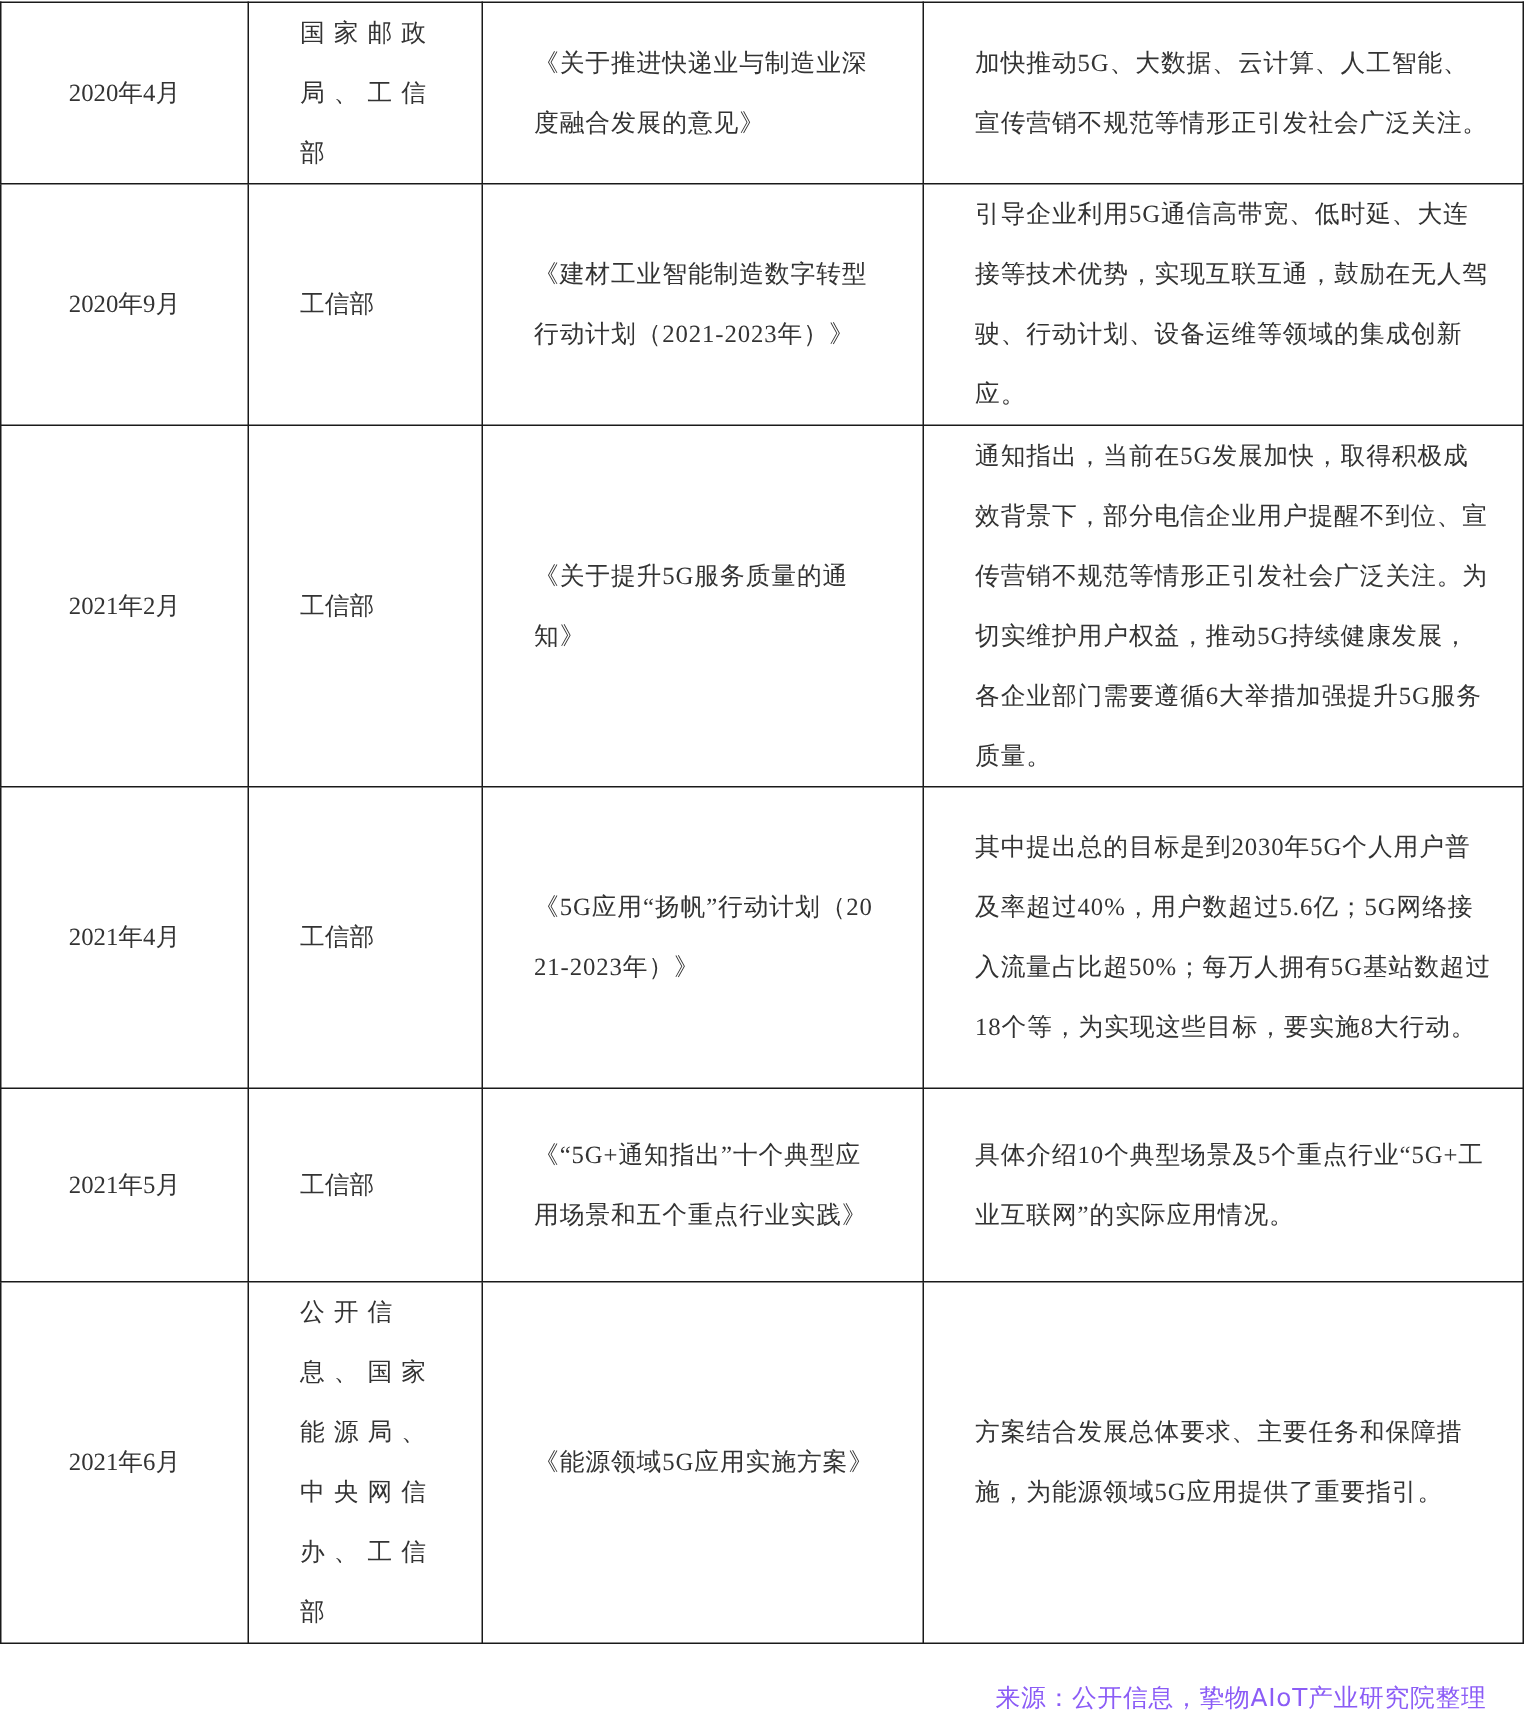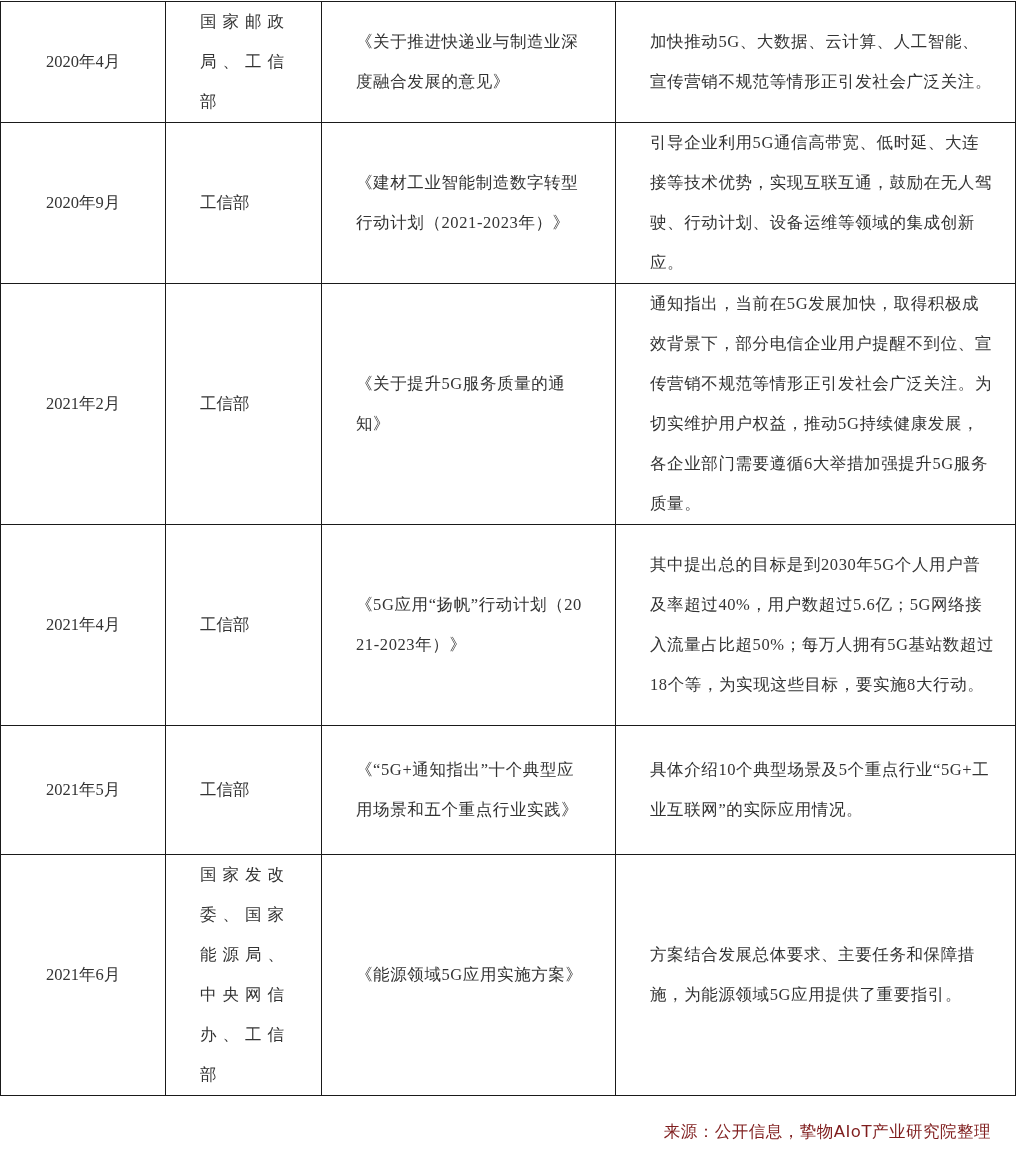--- a/index.html
+++ b/index.html
@@ -57,21 +57,21 @@
     td.cell-desc {
       padding-left: 34px;
       padding-right: 20px;
       letter-spacing: 0.6px;
     }
     .source-note {
       position: absolute;
       right: 26px;
       top: 1121px;
       font-size: 16.5px;
-      color: #7f1d1d;
+      color: #8b5cf6;
       letter-spacing: 0.5px;
     }
   </style>
 </head>
 <body>
 
 <table class="policy-table">
   <colgroup>
     <col class="col-date">
     <col class="col-org">
@@ -104,20 +104,20 @@
       <td class="cell-desc">其中提出总的目标是到2030年5G个人用户普及率超过40%，用户数超过5.6亿；5G网络接入流量占比超50%；每万人拥有5G基站数超过18个等，为实现这些目标，要实施8大行动。</td>
     </tr>
     <tr style="height: 129px;">
       <td class="cell-date">2021年5月</td>
       <td class="cell-org single">工信部</td>
       <td class="cell-title">《“5G+通知指出”十个典型应用场景和五个重点行业实践》</td>
       <td class="cell-desc">具体介绍10个典型场景及5个重点行业“5G+工业互联网”的实际应用情况。</td>
     </tr>
     <tr style="height: 241px;">
       <td class="cell-date">2021年6月</td>
-      <td class="cell-org">国家发改委、国家能源局、中央网信办、工信部</td>
+      <td class="cell-org">公开信息、国家能源局、中央网信办、工信部</td>
       <td class="cell-title">《能源领域5G应用实施方案》</td>
       <td class="cell-desc">方案结合发展总体要求、主要任务和保障措施，为能源领域5G应用提供了重要指引。</td>
     </tr>
   </tbody>
 </table>
 
 <div class="source-note">来源：公开信息，挚物AIoT产业研究院整理</div>
 
 </body></html>

